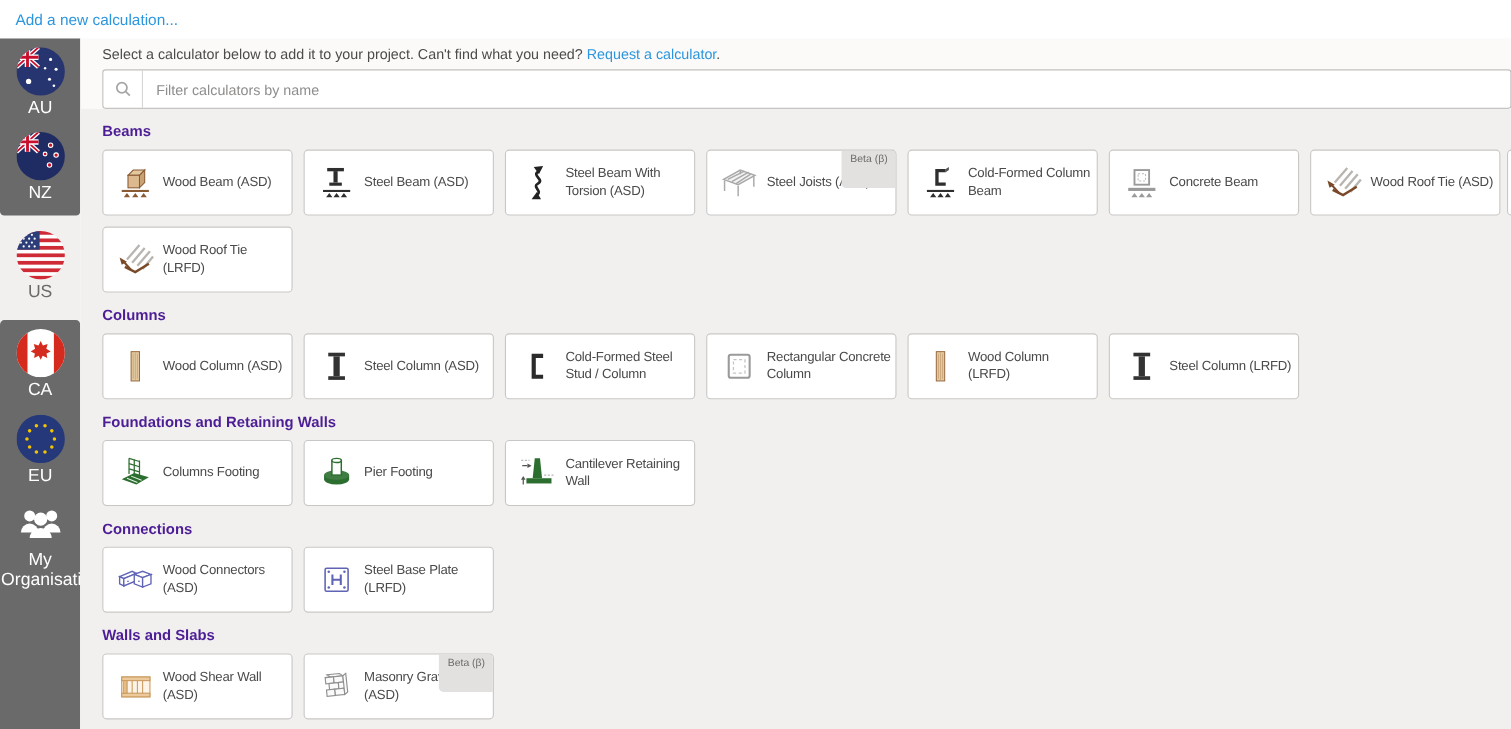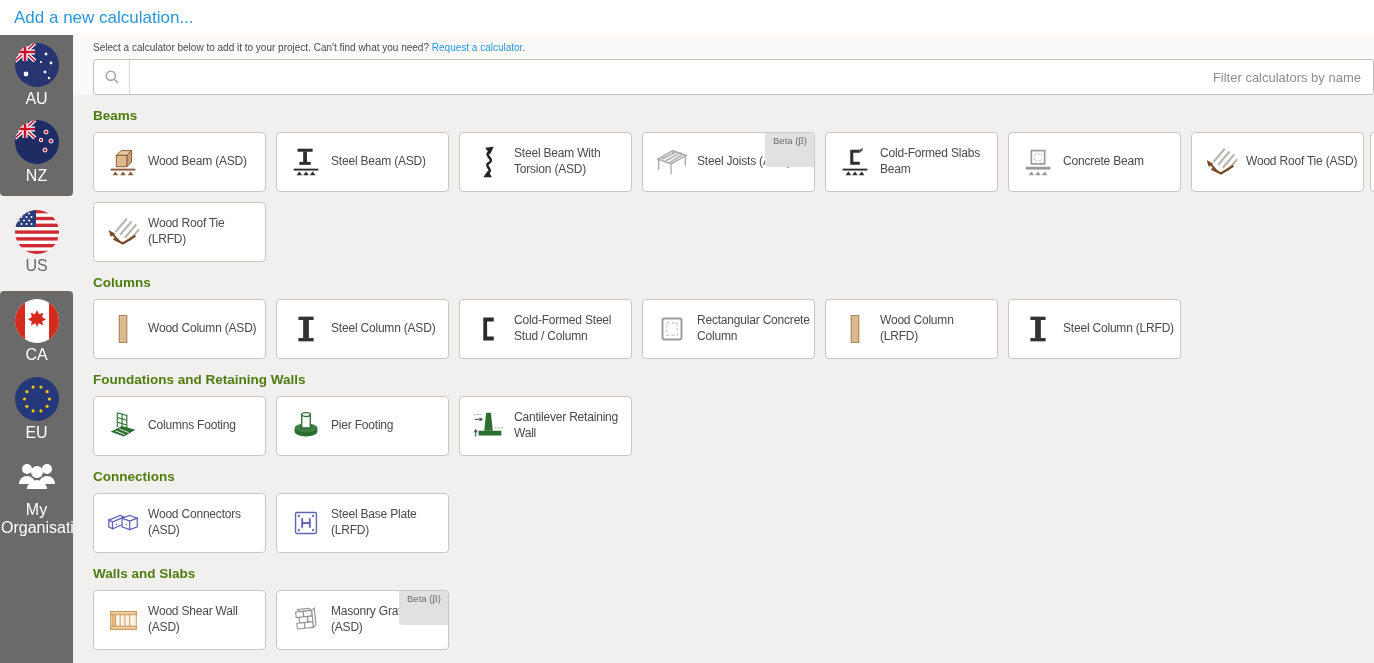--- a/index.html
+++ b/index.html
@@ -1,47 +1,47 @@
 <!DOCTYPE html>
 <html><head>
 <meta charset="utf-8">
 <style>
   html,body{margin:0;padding:0;background:#fff;}
   .page{position:relative;width:1374px;height:663px;overflow:hidden;
         font-family:"Liberation Sans",sans-serif;color:#4a4a4a;background:#fff;}
   
   .topbar{height:35px;display:flex;align-items:center;padding-left:14px;background:#fff;}
-  .add-link{color:#2b96dd;font-size:17px;cursor:pointer;}
+  .add-link{color:#2b96dd;font-size:14px;cursor:pointer;}
   
   .bodyrow{display:flex;height:628px;}
   
   .sidebar{width:73px;flex:none;background:#f1f0ef;display:flex;flex-direction:column;}
   .sb-block{background:#6a6a6a;}
   .sb-block.first{border-radius:0 0 4px 4px;padding-bottom:6px;}
   .sb-block.grow{flex:1;border-radius:4px 4px 0 0;}
   .sb-item{display:flex;flex-direction:column;align-items:center;padding:8px 0 4px;cursor:pointer;}
   .sb-item .flag{width:44px;height:44px;display:block;}
   .sb-item .flag svg{width:44px;height:44px;display:block;}
   .sb-label{font-size:16px;color:#fff;margin-top:3px;text-align:center;line-height:1.15;max-width:71px;}
   .sb-sel{padding:6px 0 12px;}
   .sb-sel .sb-label{color:#6a6a6a;}
   
   .main{flex:1;min-width:0;display:flex;flex-direction:column;background:#fbfaf9;}
-  .headerband{padding:7px 0 6px 20px;font-size:10px;color:#4b4b4b;}
+  .headerband{padding:7px 0 6px 20px;font-size:13px;color:#4b4b4b;}
   .req-link{color:#2b96dd;cursor:pointer;}
   .searchbox{margin-left:20px;height:34px;display:flex;align-items:stretch;background:#fff;
              border:1px solid #c2c0be;border-radius:3px;}
   .search-icon-cell{width:35px;flex:none;display:flex;align-items:center;justify-content:center;
              border-right:1px solid #d8d6d4;}
   .searchbox input{flex:1;border:none;outline:none;padding:0 12px;font-size:13px;
-             font-family:"Liberation Sans",sans-serif;color:#701a75;background:transparent;text-align:right;}
+             font-family:"Liberation Sans",sans-serif;color:#701a75;background:transparent;}
   .searchbox input::placeholder{color:#8f8d8b;}
   
   .content{flex:1;background:#f1f0ef;padding-left:20px;overflow:hidden;}
-  .sec-title{margin:13px 0 9px;font-size:13.5px;font-weight:bold;color:#4d7c0f;}
+  .sec-title{margin:13px 0 9px;font-size:13.5px;font-weight:bold;color:#4c1d95;}
   .cards{display:flex;flex-wrap:wrap;gap:10px;position:relative;}
   .card{box-sizing:border-box;width:173px;height:60px;background:#fff;border:1px solid #c9c7c5;
         border-radius:4px;display:flex;align-items:center;position:relative;cursor:pointer;}
   .card .cicon{width:38px;height:40px;flex:none;margin:0 6px 0 10px;}
   .card .cicon svg{width:38px;height:40px;display:block;}
   .card .clabel{flex:1;font-size:12px;letter-spacing:-0.2px;line-height:1.3;color:#4a4a4a;padding-right:4px;}
   .badge{position:absolute;top:0;right:0;background:#e3e1df;color:#6b6b6b;font-size:9.5px;
          padding:2px 7px 21px 8px;border-radius:0 3px 0 4px;}
   .card.highlighted::after{content:'';position:absolute;left:-9px;top:-11px;right:-9px;bottom:-10px;
          border:5px solid #e60808;pointer-events:none;}
@@ -275,21 +275,21 @@
               <span class="cicon">
                 <svg viewBox="0 0 40 40">
                   <path d="M15,7 h10 v3.2 h-6.8 v9.6 h6.8 v3.2 h-10 z" fill="#2e2e2e"></path>
                   <polygon points="25,7 28,5 28,8 25,10.2" fill="#555"></polygon>
                   <rect x="7" y="27" width="26" height="2" fill="#2e2e2e"></rect>
                   <polygon points="10,34 13,30 16,34" fill="#2e2e2e"></polygon>
                   <polygon points="17,34 20,30 23,34" fill="#2e2e2e"></polygon>
                   <polygon points="24,34 27,30 30,34" fill="#2e2e2e"></polygon>
                 </svg>
               </span>
-              <span class="clabel">Cold-Formed Slabs Beam</span>
+              <span class="clabel">Cold-Formed Column Beam</span>
             </div>
             <div class="card">
               <span class="cicon">
                 <svg viewBox="0 0 40 40">
                   <rect x="13" y="8" width="14" height="14" fill="#fff" stroke="#9a9a9a" stroke-width="1.8"></rect>
                   <rect x="16.5" y="11.5" width="7" height="7" fill="none" stroke="#bdbdbd" stroke-width="1" stroke-dasharray="2,1.6"></rect>
                   <rect x="7" y="25" width="26" height="3" fill="#9a9a9a"></rect>
                   <polygon points="10,34 13,30 16,34" fill="#9a9a9a"></polygon>
                   <polygon points="17,34 20,30 23,34" fill="#9a9a9a"></polygon>
                   <polygon points="24,34 27,30 30,34" fill="#9a9a9a"></polygon>

